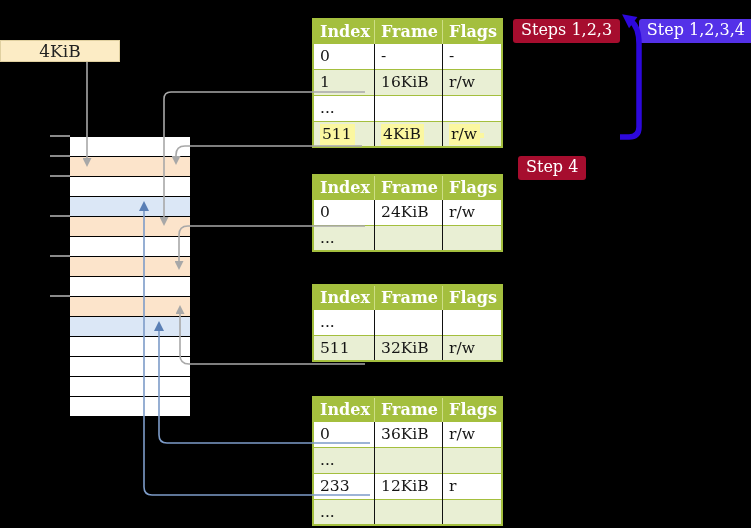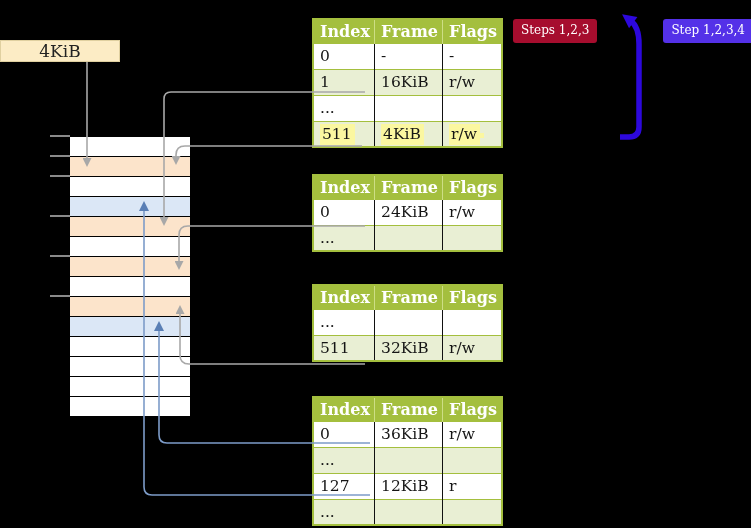--- a/index.html
+++ b/index.html
@@ -27,21 +27,21 @@
   }
   
   .frame-label{
     position:absolute;left:0;top:40px;width:120px;height:22px;
     background:var(--box-wheat);border:1px solid #e0d0a0;box-sizing:border-box;
     color:#222;font-size:17px;line-height:20px;text-align:center;
   }
   
   .badge{
     position:absolute;height:21px;padding:1px 8px 2px 8px;border-radius:3px;
-    color:#fff;font-size:12px;line-height:20px;white-space:nowrap;
+    color:#fff;font-size:16px;line-height:20px;white-space:nowrap;
   }
   .badge.red{background:var(--badge-red);}
   .badge.blue{background:var(--badge-blue);}
   #badge-step0{left:191px;top:40px;}
   #badge-steps123{left:513px;top:19px;}
   #badge-steps1234{right:-2px;top:19px;}
   #badge-step4{left:518px;top:156px;}
   
   #stack{position:absolute;left:70px;top:136px;width:120px;border-top:1px solid #000;}
   .mrow{height:20px;box-sizing:border-box;border-bottom:1px solid #000;}
@@ -80,20 +80,23 @@
   <div class="frame-label">
     <span>4KiB</span>
   </div>
 
   <div class="badge red" id="badge-steps123">
     <span>Steps 1,2,3</span>
   </div>
   <div class="badge blue" id="badge-steps1234">
     <span>Step 1,2,3,4</span>
   </div>
+  <div class="badge red" id="badge-step4">
+    <span>Step 4</span>
+  </div>
 
   <div id="stack">
       <div class="mrow white"></div>
       <div class="mrow peach"></div>
       <div class="mrow white"></div>
       <div class="mrow blue"></div>
       <div class="mrow peach"></div>
       <div class="mrow white"></div>
       <div class="mrow peach"></div>
       <div class="mrow white"></div>
@@ -220,21 +223,21 @@
             <td>0</td>
             <td>36KiB</td>
             <td>r/w</td>
           </tr>
           <tr class="alt">
             <td>...</td>
             <td></td>
             <td></td>
           </tr>
           <tr>
-            <td>127</td>
+            <td>233</td>
             <td>12KiB</td>
             <td>r</td>
           </tr>
           <tr class="alt">
             <td>...</td>
             <td></td>
             <td></td>
           </tr>
         </tbody>
       </table>

